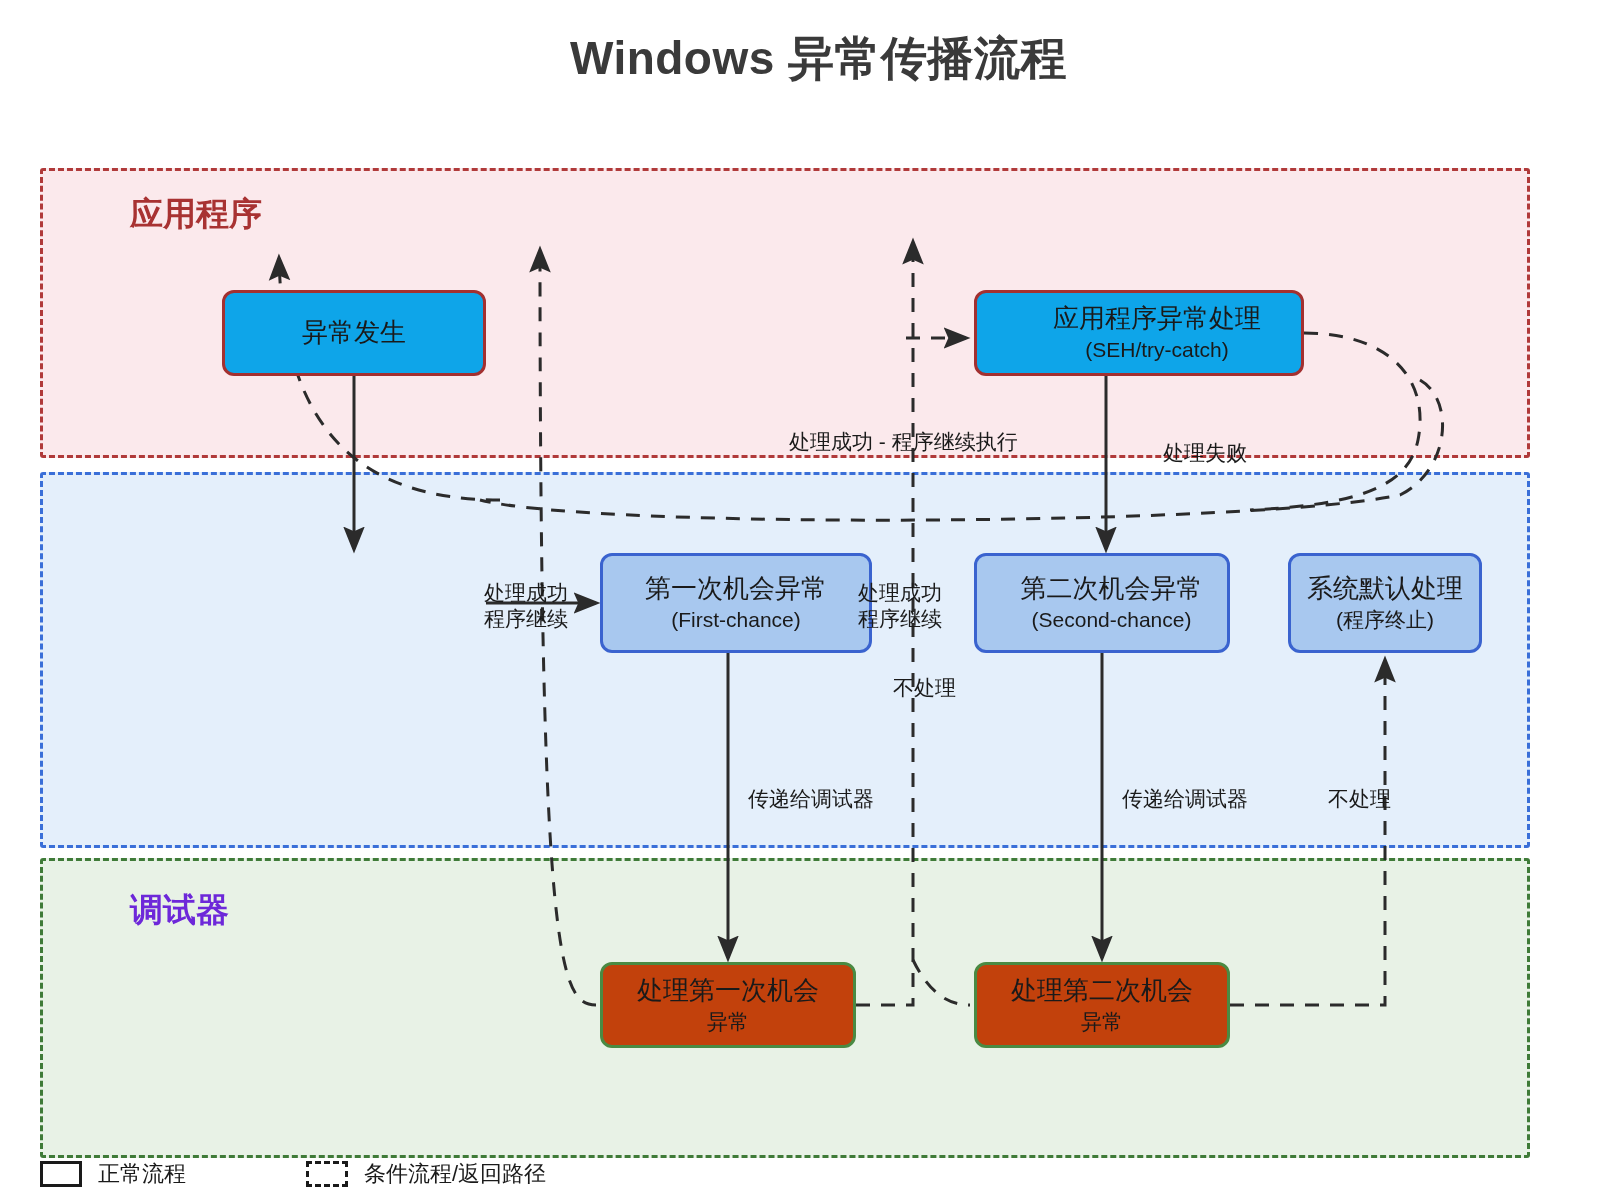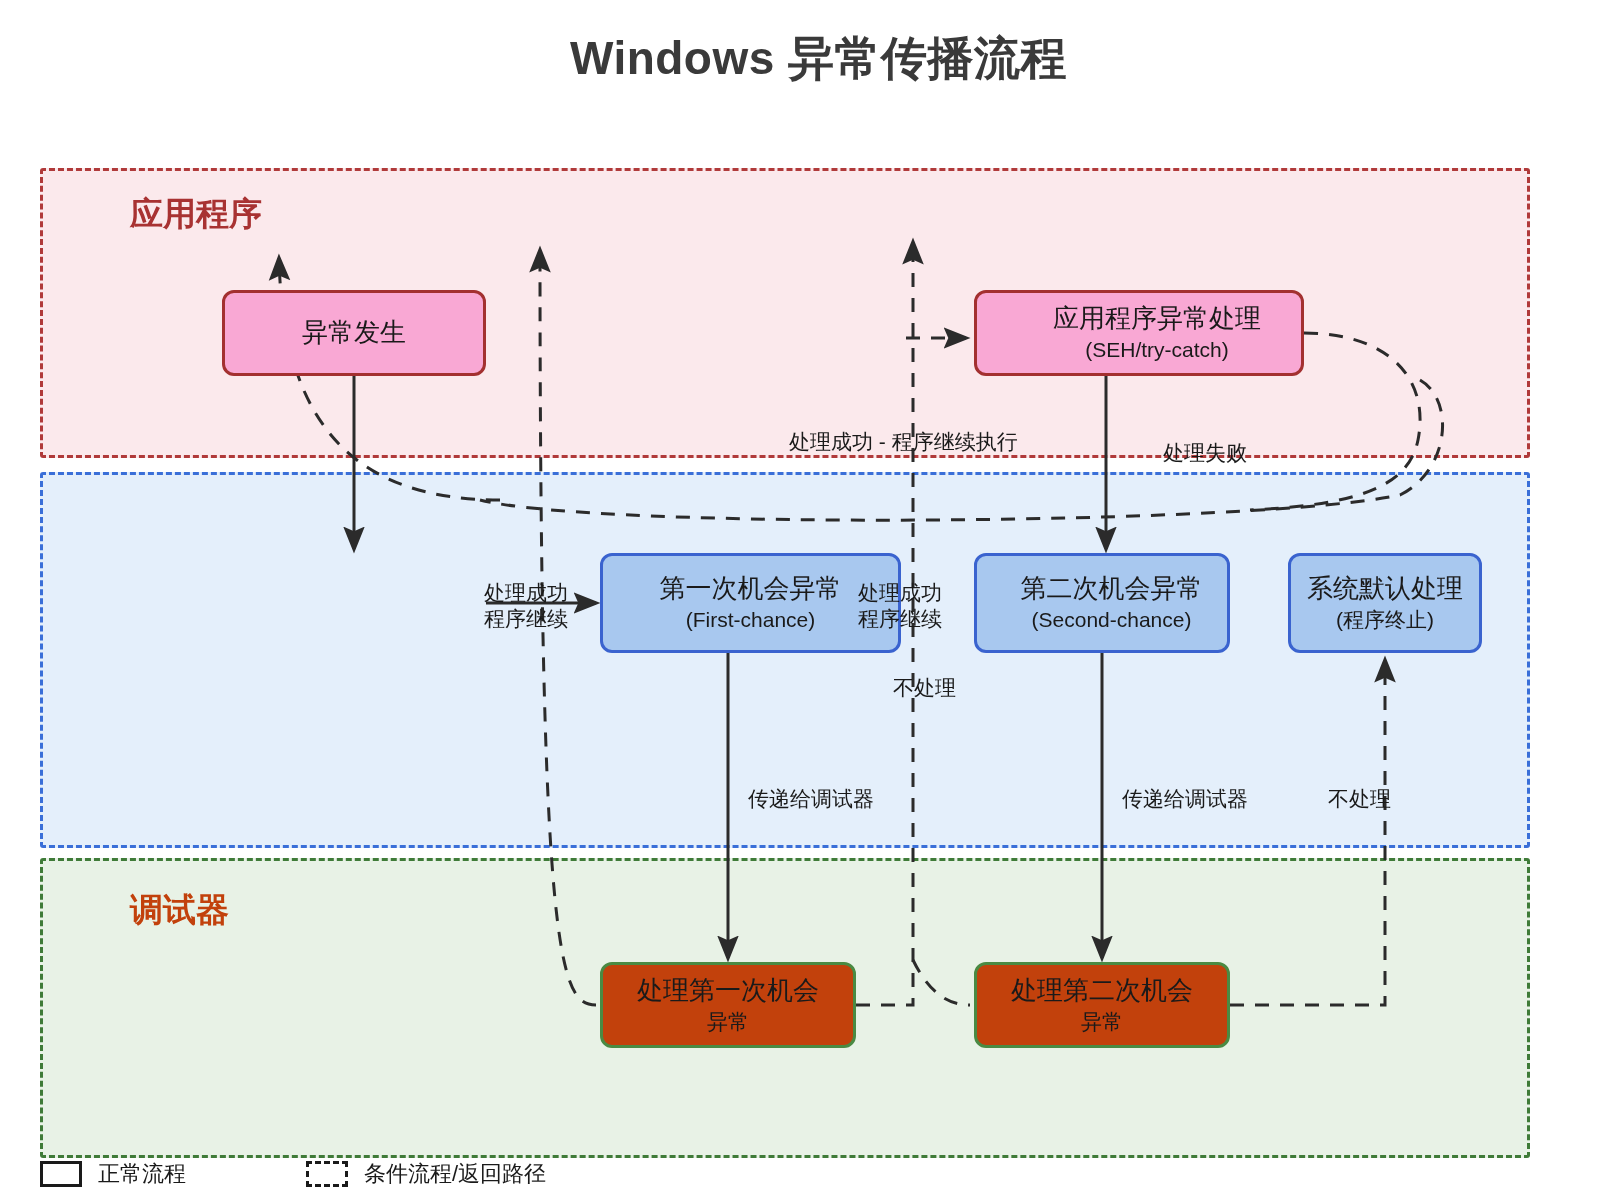--- a/index.html
+++ b/index.html
@@ -53,46 +53,46 @@
     border-color: #3f7b38;
   }
   .lane-label {
     position: absolute;
     font-size: 33px;
     font-weight: bold;
     white-space: nowrap;
   }
   .lane-label-app  { left: 130px; top: 192px; color: #a83232; }
   .lane-label-os   { left: 130px; top: 496px; color: #3a63cf; }
-  .lane-label-dbg  { left: 130px; top: 888px; color: #c2410c; }
+  .lane-label-dbg  { left: 130px; top: 888px; color: #6d28d9; }
 
   
   .node {
     position: absolute;
     border-radius: 12px;
     border-width: 3px;
     border-style: solid;
     display: flex;
     flex-direction: column;
     align-items: center;
     justify-content: center;
     text-align: center;
     color: #1a1a1a;
     z-index: 5;
   }
   .node .n-title { font-size: 26px; line-height: 1.15; white-space: nowrap; }
   .node .n-sub   { font-size: 21px; line-height: 1.15; white-space: nowrap; margin-top: 4px; }
-  .node.red  { background: #f9a8d4; border-color: #a33030; }
+  .node.red  { background: #0ea5e9; border-color: #a33030; }
   .node.blue { background: #a8c8ef; border-color: #3a63cf; }
   .node.green{ background: #c2410c; border-color: #4a8a43; align-items: center; }
 
   #node-exception      { left: 222px;  top: 290px; width: 264px; height: 86px; }
   #node-app-handler    { left: 974px;  top: 290px; width: 330px; height: 86px; padding-left: 36px; }
   #node-os-catch       { left: 222px;  top: 553px; width: 264px; height: 100px; }
-  #node-first-chance   { left: 600px;  top: 553px; width: 301px; height: 100px; }
+  #node-first-chance   { left: 600px;  top: 553px; width: 272px; height: 100px; }
   #node-second-chance  { left: 974px;  top: 553px; width: 256px; height: 100px; padding-left: 19px; }
   #node-default        { left: 1288px; top: 553px; width: 194px; height: 100px; }
   #node-handle-first   { left: 600px;  top: 962px; width: 256px; height: 86px; }
   #node-handle-second  { left: 974px;  top: 962px; width: 256px; height: 86px; }
 
   
   #node-os-catch .n-sub {
     position: absolute;
     bottom: 12px; left: 50%;
     transform: translateX(-50%);

